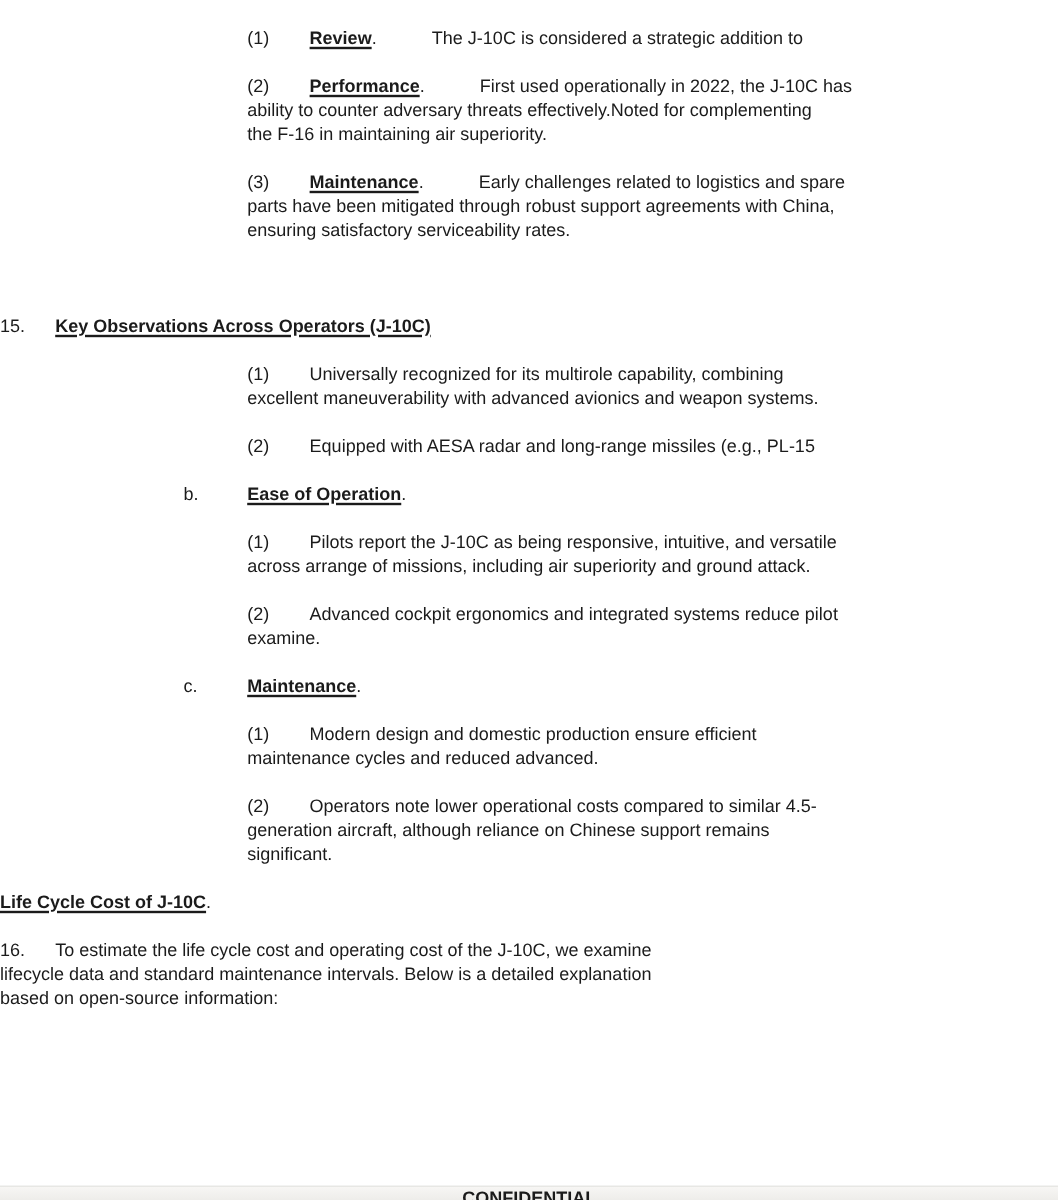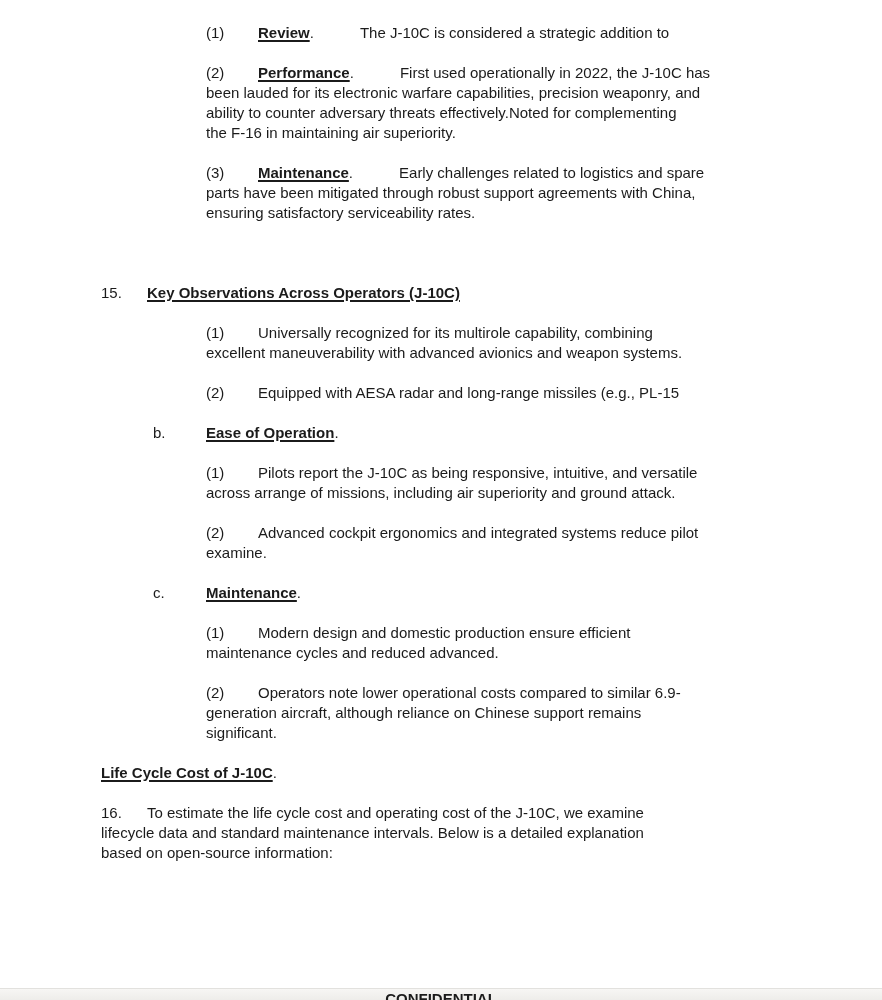--- a/index.html
+++ b/index.html
@@ -9,21 +9,21 @@
     overflow:hidden;
     background:var(--page-bg,#ffffff);
     color:var(--text-color,#1b1b1b);
     font-family:"Liberation Sans","DejaVu Sans",sans-serif;
     font-size:15px;
     line-height:20px;
   }
   #doc{padding-top:23px;}
   .block{margin-top:0;}
   .line{height:20px;white-space:pre;}
-  .level0{margin-left:101px;}
+  .level0{}
   .level1{margin-left:153px;}
   .level2{margin-left:206px;}
   .label{display:inline-block;}
   .level0 .label{width:46px;}
   .level1 .label{width:53px;}
   .level2 .label{width:52px;}
   .heading{
     font-weight:bold;
     text-decoration:underline;
     text-decoration-thickness:1.5px;
@@ -43,21 +43,20 @@
 </head>
 <body>
 
 <div class="page" style="--page-bg: #ffffff; --text-color: #1b1b1b; --band-top: #f7f6f4; --band-bottom: #edece9; --band-edge: #e2e1de;">
   <div id="doc">
       <div class="block level2" style="margin-top: 0px;">
         <div class="line"><span class="label">(1)</span><span class="heading">Review</span><span>.</span><span class="htab"></span><span>The J-10C is considered a strategic addition to</span></div>
       </div>
       <div class="block level2" style="margin-top: 20px;">
         <div class="line"><span class="label">(2)</span><span class="heading">Performance</span><span>.</span><span class="htab"></span><span>First used operationally in 2022, the J-10C has</span></div>
-        <div class="line">been lauded for its electronic warfare capabilities, precision weaponry, and</div>
         <div class="line">ability to counter adversary threats effectively.Noted for complementing</div>
         <div class="line">the F-16 in maintaining air superiority.</div>
       </div>
       <div class="block level2" style="margin-top: 20px;">
         <div class="line"><span class="label">(3)</span><span class="heading">Maintenance</span><span>.</span><span class="htab"></span><span>Early challenges related to logistics and spare</span></div>
         <div class="line">parts have been mitigated through robust support agreements with China,</div>
         <div class="line">ensuring satisfactory serviceability rates.</div>
       </div>
       <div class="block level0" style="margin-top: 60px;">
         <div class="line"><span class="label">15.</span><span class="heading">Key Observations Across Operators (J-10C)</span></div>
@@ -81,21 +80,21 @@
         <div class="line">examine.</div>
       </div>
       <div class="block level1" style="margin-top: 20px;">
         <div class="line"><span class="label">c.</span><span class="heading">Maintenance</span><span>.</span></div>
       </div>
       <div class="block level2" style="margin-top: 20px;">
         <div class="line"><span class="label">(1)</span><span>Modern design and domestic production ensure efficient</span></div>
         <div class="line">maintenance cycles and reduced advanced.</div>
       </div>
       <div class="block level2" style="margin-top: 20px;">
-        <div class="line"><span class="label">(2)</span><span>Operators note lower operational costs compared to similar 6.9-</span></div>
+        <div class="line"><span class="label">(2)</span><span>Operators note lower operational costs compared to similar 4.5-</span></div>
         <div class="line">generation aircraft, although reliance on Chinese support remains</div>
         <div class="line">significant.</div>
       </div>
       <div class="block level0" style="margin-top: 20px;">
         <div class="line"><span class="heading">Life Cycle Cost of J-10C</span><span>.</span></div>
       </div>
       <div class="block level0" style="margin-top: 20px;">
         <div class="line"><span class="label">16.</span><span>To estimate the life cycle cost and operating cost of the J-10C, we examine</span></div>
         <div class="line">lifecycle data and standard maintenance intervals. Below is a detailed explanation</div>
         <div class="line">based on open-source information:</div>

